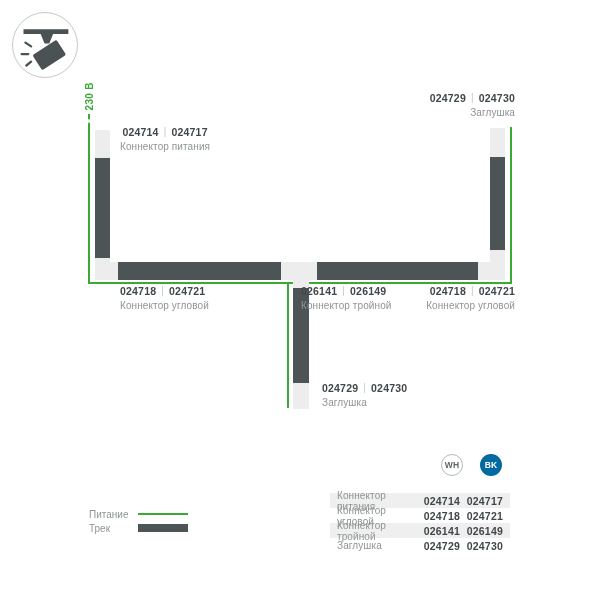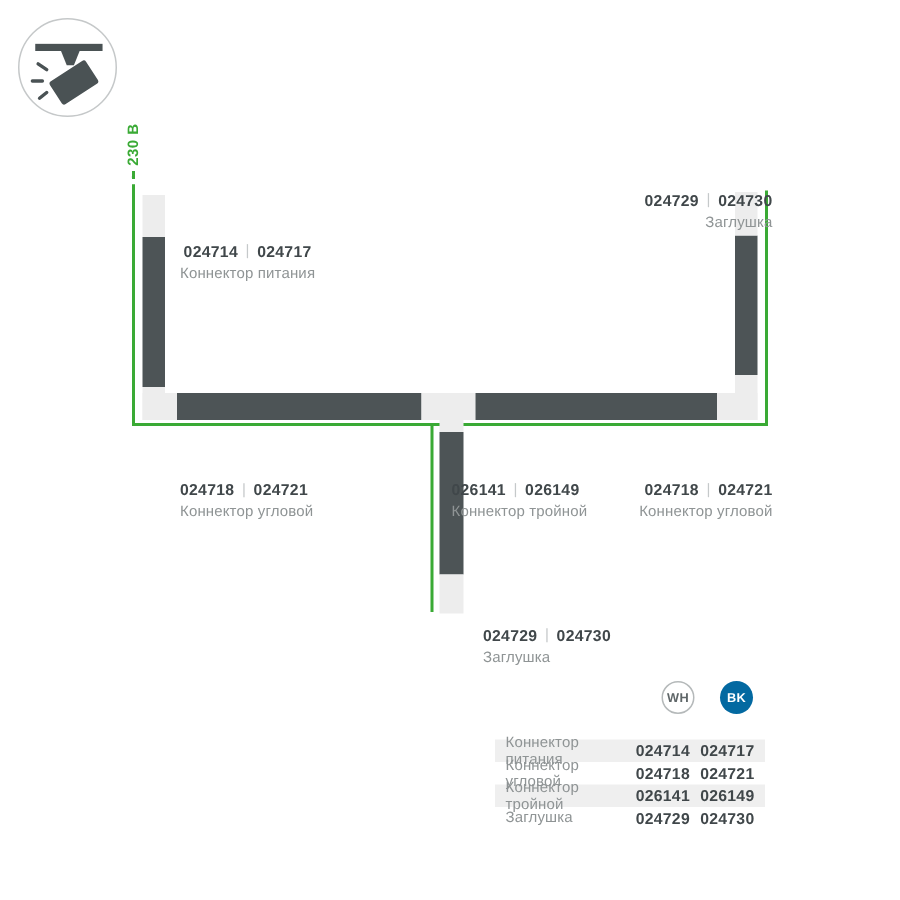--- a/index.html
+++ b/index.html
@@ -25,21 +25,21 @@
   }
   .voltage{
     position:absolute;left:66px;top:95px;width:48px;height:12px;
     transform:rotate(-90deg);transform-origin:center;
     color:#3aaa35;font-size:10px;font-weight:700;letter-spacing:.3px;
     text-align:center;white-space:nowrap;
   }
   
   .lbl{position:absolute;z-index:3;line-height:11px;white-space:nowrap;}
   .lbl.r{text-align:right;}
-  .codes{font-size:10.5px;font-weight:700;color:#40474a;letter-spacing:.2px;margin-top:36px;}
+  .codes{font-size:10.5px;font-weight:700;color:#40474a;letter-spacing:.2px;}
   .sep{display:inline-block;color:#c5c9ca;font-weight:400;margin:0 5px;font-size:10px;transform:translateY(-1px);}
   .cname{font-size:10px;color:#8f9495;margin-top:3px;letter-spacing:.1px;}
   
   .legend{position:absolute;left:89px;top:507px;}
   .legend-row{display:flex;align-items:center;height:14px;}
   .legend-label{width:49px;font-size:10px;color:#8f9495;}
   .swatch-power{width:50px;height:2px;background:#3aaa35;}
   .swatch-track{width:50px;height:8px;background:#4d5456;}
   
   .badges{position:absolute;left:441px;top:454px;display:flex;gap:17px;}
@@ -123,20 +123,30 @@
   <div class="lbl r" style="right:85px;top:286px;">
     <div class="codes"><span>024718</span><span class="sep">|</span><span>024721</span></div>
     <div class="cname">Коннектор угловой</div>
   </div>
 
   <div class="lbl" style="left:322px;top:383px;">
     <div class="codes"><span>024729</span><span class="sep">|</span><span>024730</span></div>
     <div class="cname">Заглушка</div>
   </div>
 
+  <div class="legend">
+    <div class="legend-row">
+      <span class="legend-label">Питание</span>
+      <span class="swatch-power"></span>
+    </div>
+    <div class="legend-row">
+      <span class="legend-label">Трек</span>
+      <span class="swatch-track"></span>
+    </div>
+  </div>
 
   <div class="badges">
     <div class="badge wh">WH</div>
     <div class="badge bk">BK</div>
   </div>
 
   <div class="parts-table">
     <div class="pt-row striped">
       <span class="pt-name">Коннектор питания</span>
       <span class="pt-num">024714</span>

